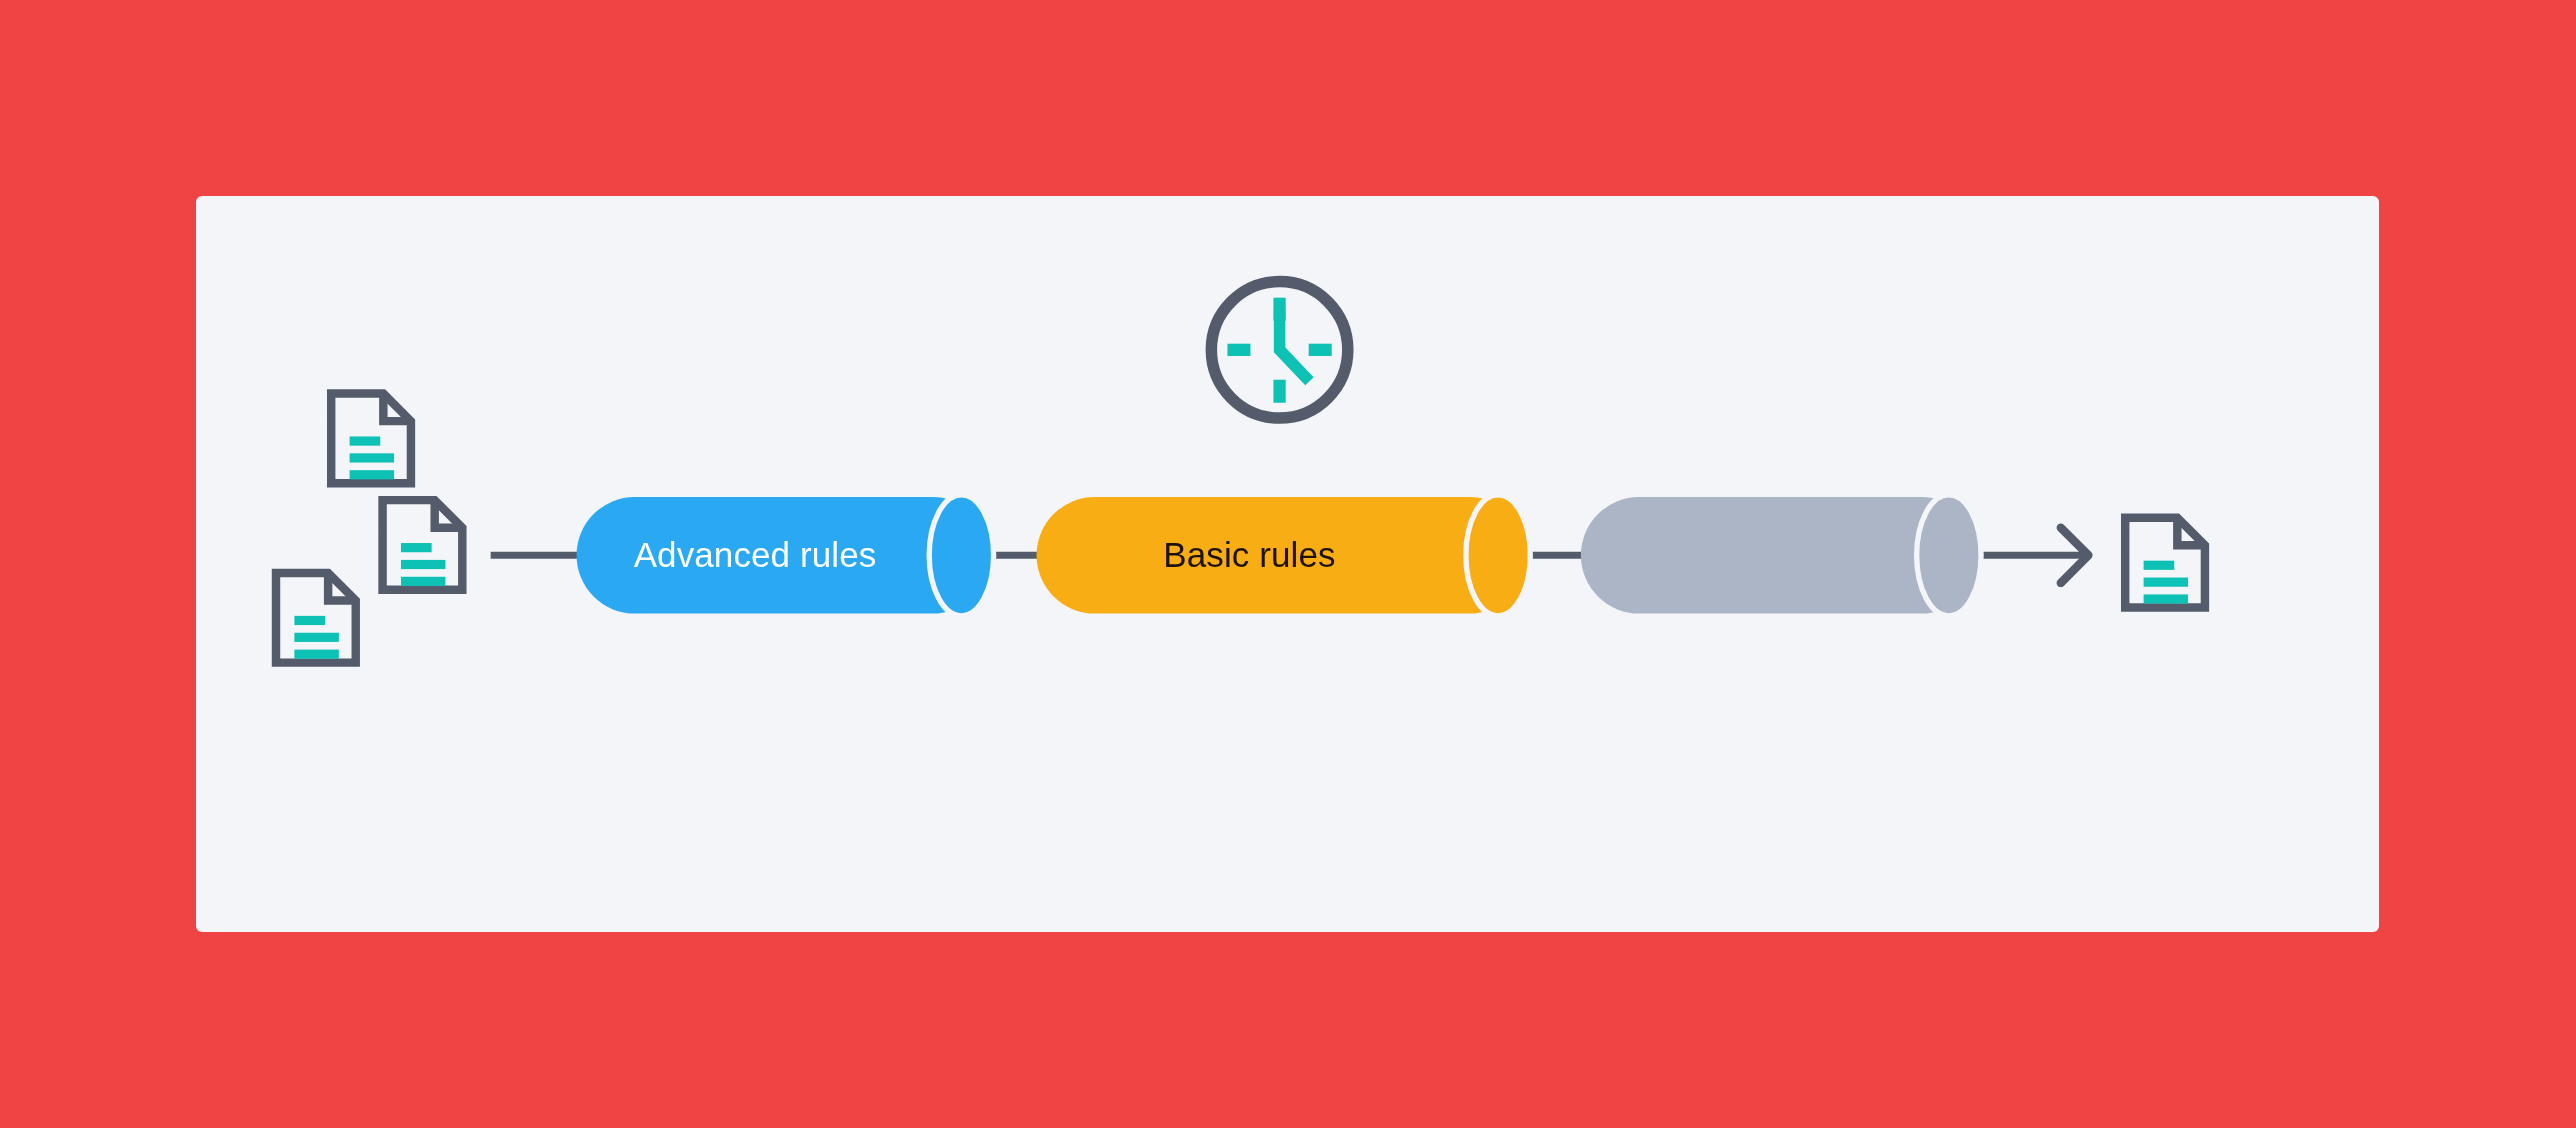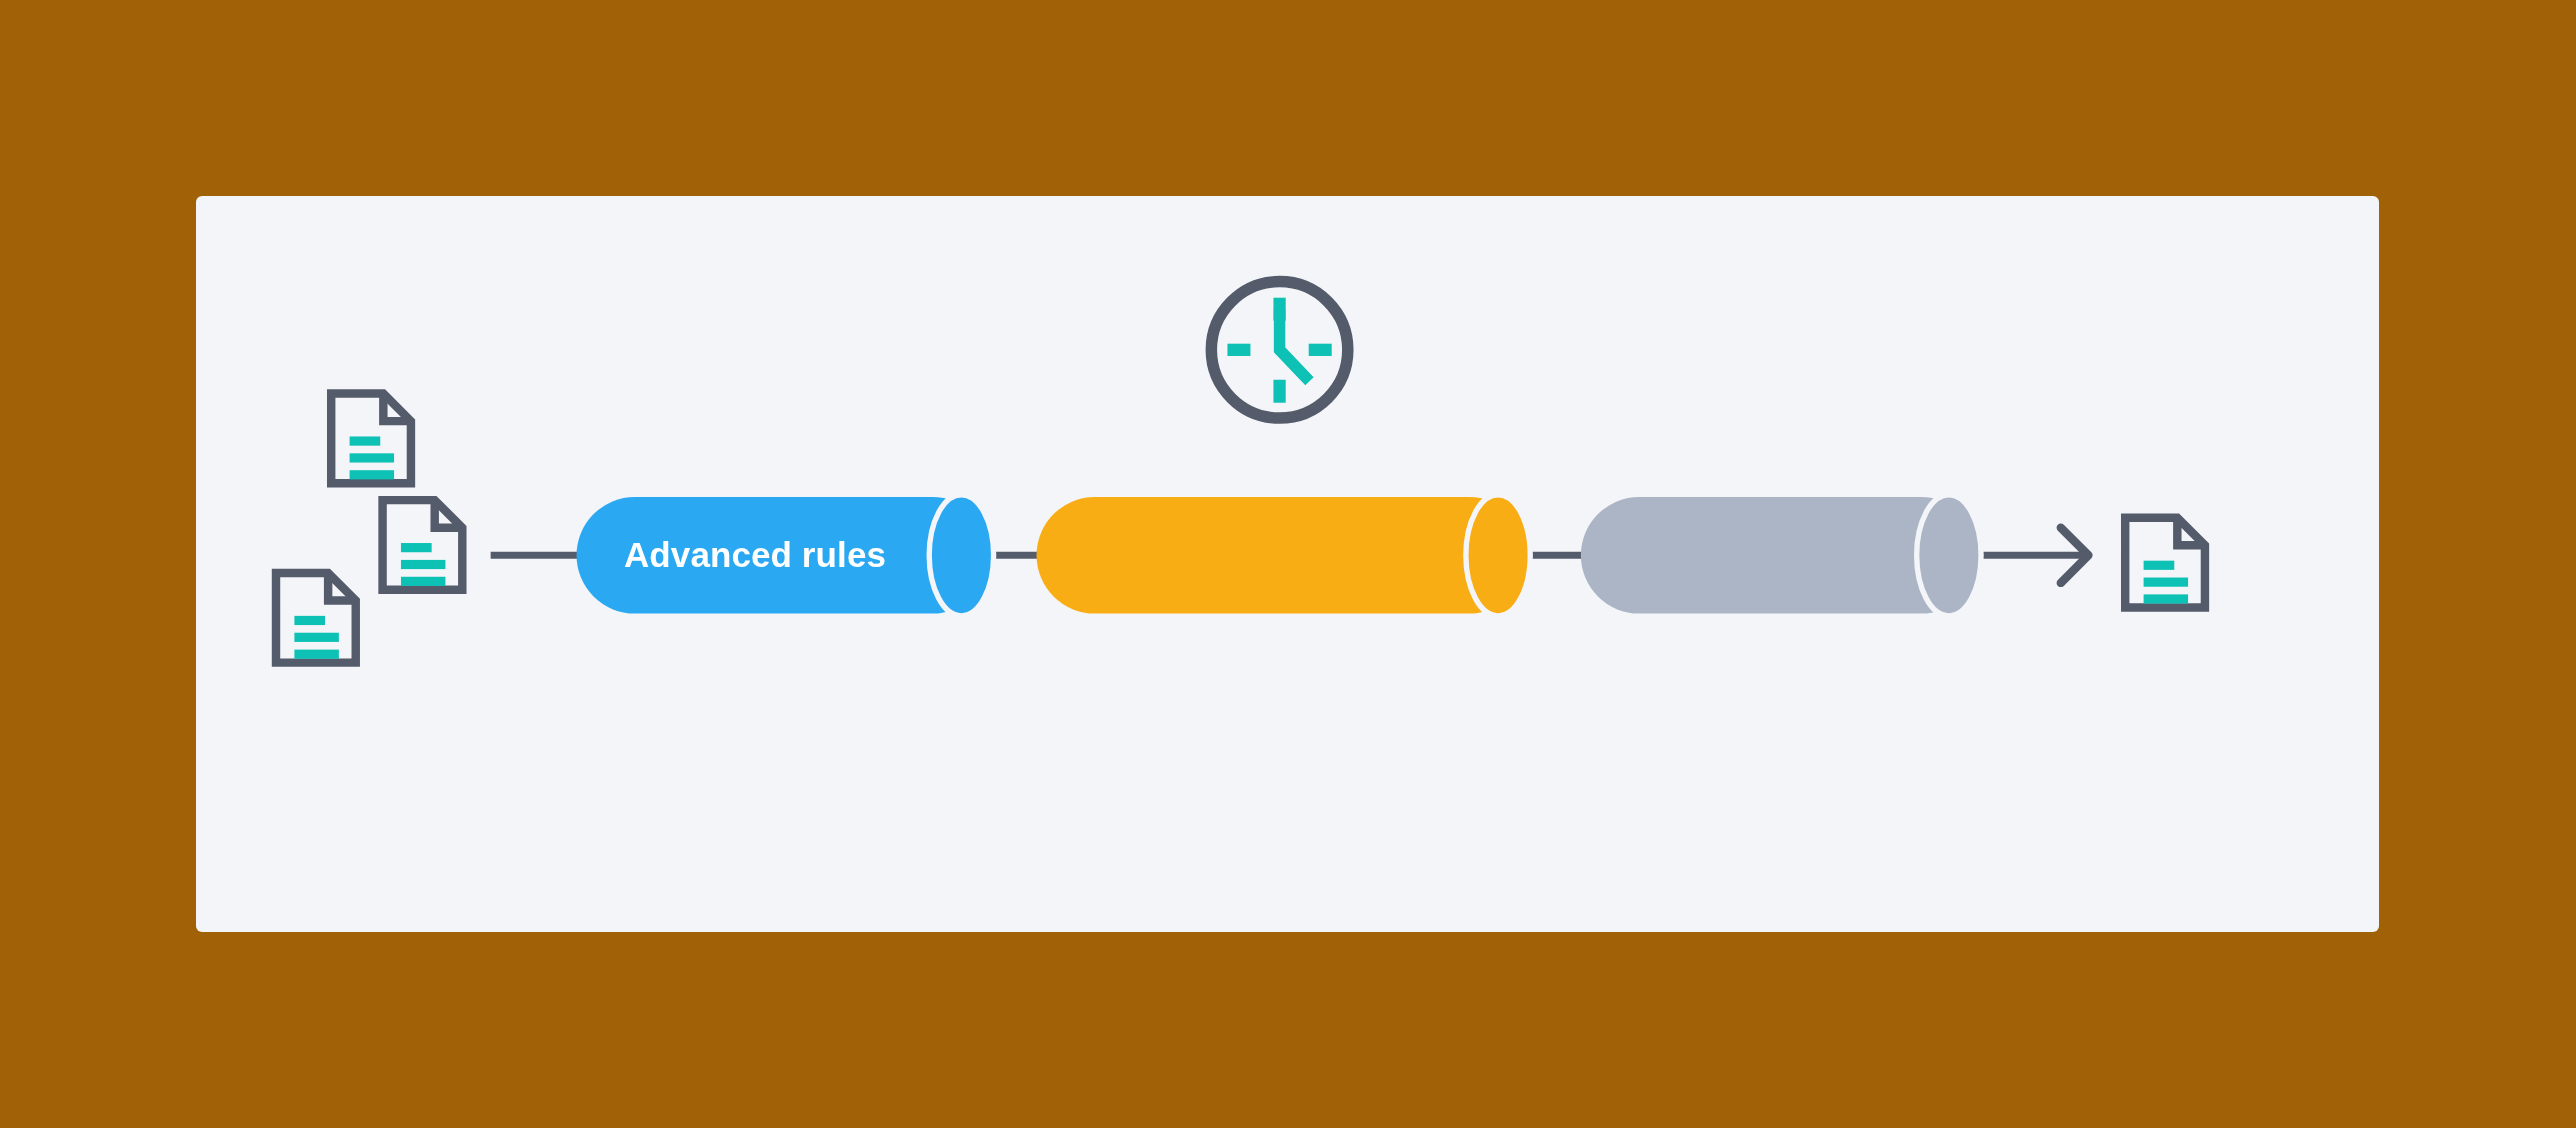--- a/index.html
+++ b/index.html
@@ -10,22 +10,21 @@
   body {
     width: 2576px;
     height: 1129px;
     font-family: "Liberation Sans", sans-serif;
     overflow: hidden;
   }
   #stage {
     position: relative;
     width: 2576px;
     height: 1129px;
-    background: #a16207;
-    font-weight: bold;
+    background: #ef4444;
   }
   #diagram-panel {
     position: absolute;
     left: 196px;
     top: 196px;
     width: 2183px;
     height: 736px;
     background: #f4f5f9;
     border-radius: 6.1px;
   }
@@ -129,16 +128,17 @@
     </g>
 
     <g transform="translate(2770,673)">
       <use href="#doc-glyph"></use>
     </g>
 
   </svg>
 
   <div class="node-label" id="label-advanced-rules">Advanced rules</div>
 
+  <div class="node-label" id="label-basic-rules">Basic rules</div>
 
 
 </div>
 
 
 </body></html>

